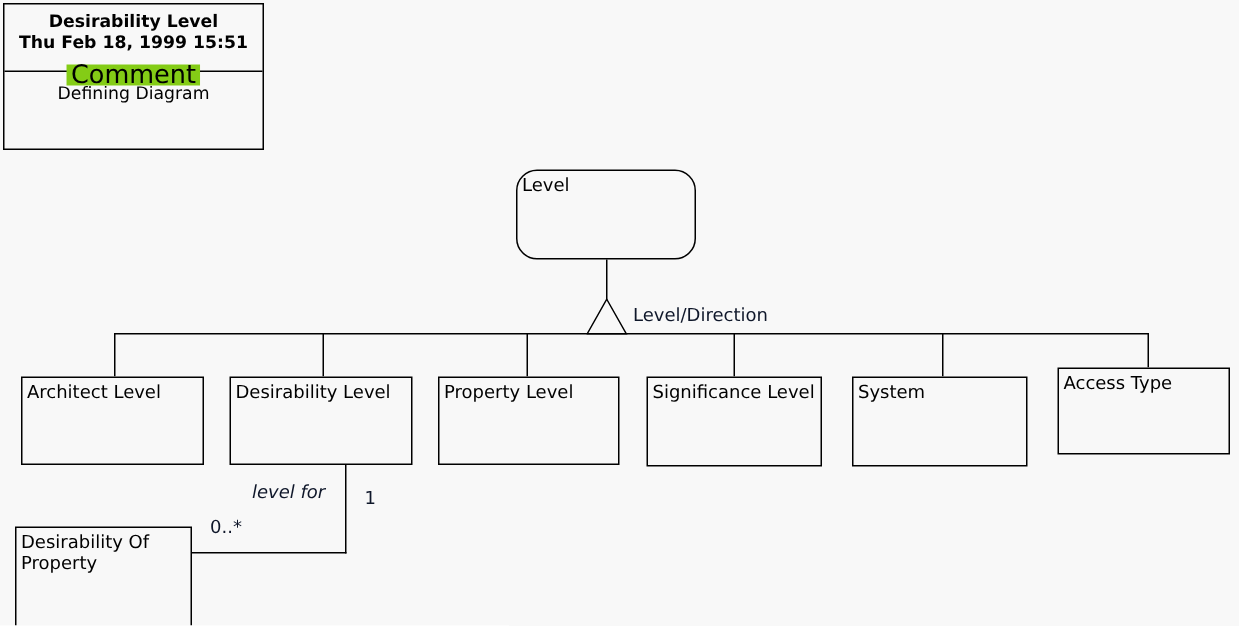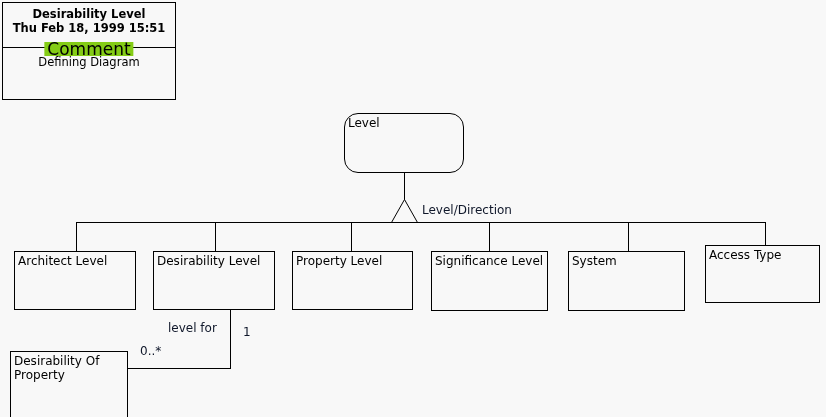--- a/index.html
+++ b/index.html
@@ -99,21 +99,21 @@
   }
 
   
   .lbl {
     position: absolute;
     font-size: 12px;
     line-height: 14px;
     color: #0f172a;
     white-space: nowrap;
   }
-  .lbl.italic { }
+  .lbl.italic { font-style: italic; }
 </style>
 </head>
 <body>
 
 <div id="canvas">
 
   <div class="title-box">
     <div class="title-line l1">Desirability Level</div>
     <div class="title-line">Thu Feb 18, 1999  15:51</div>
     <div class="comment-sep">

